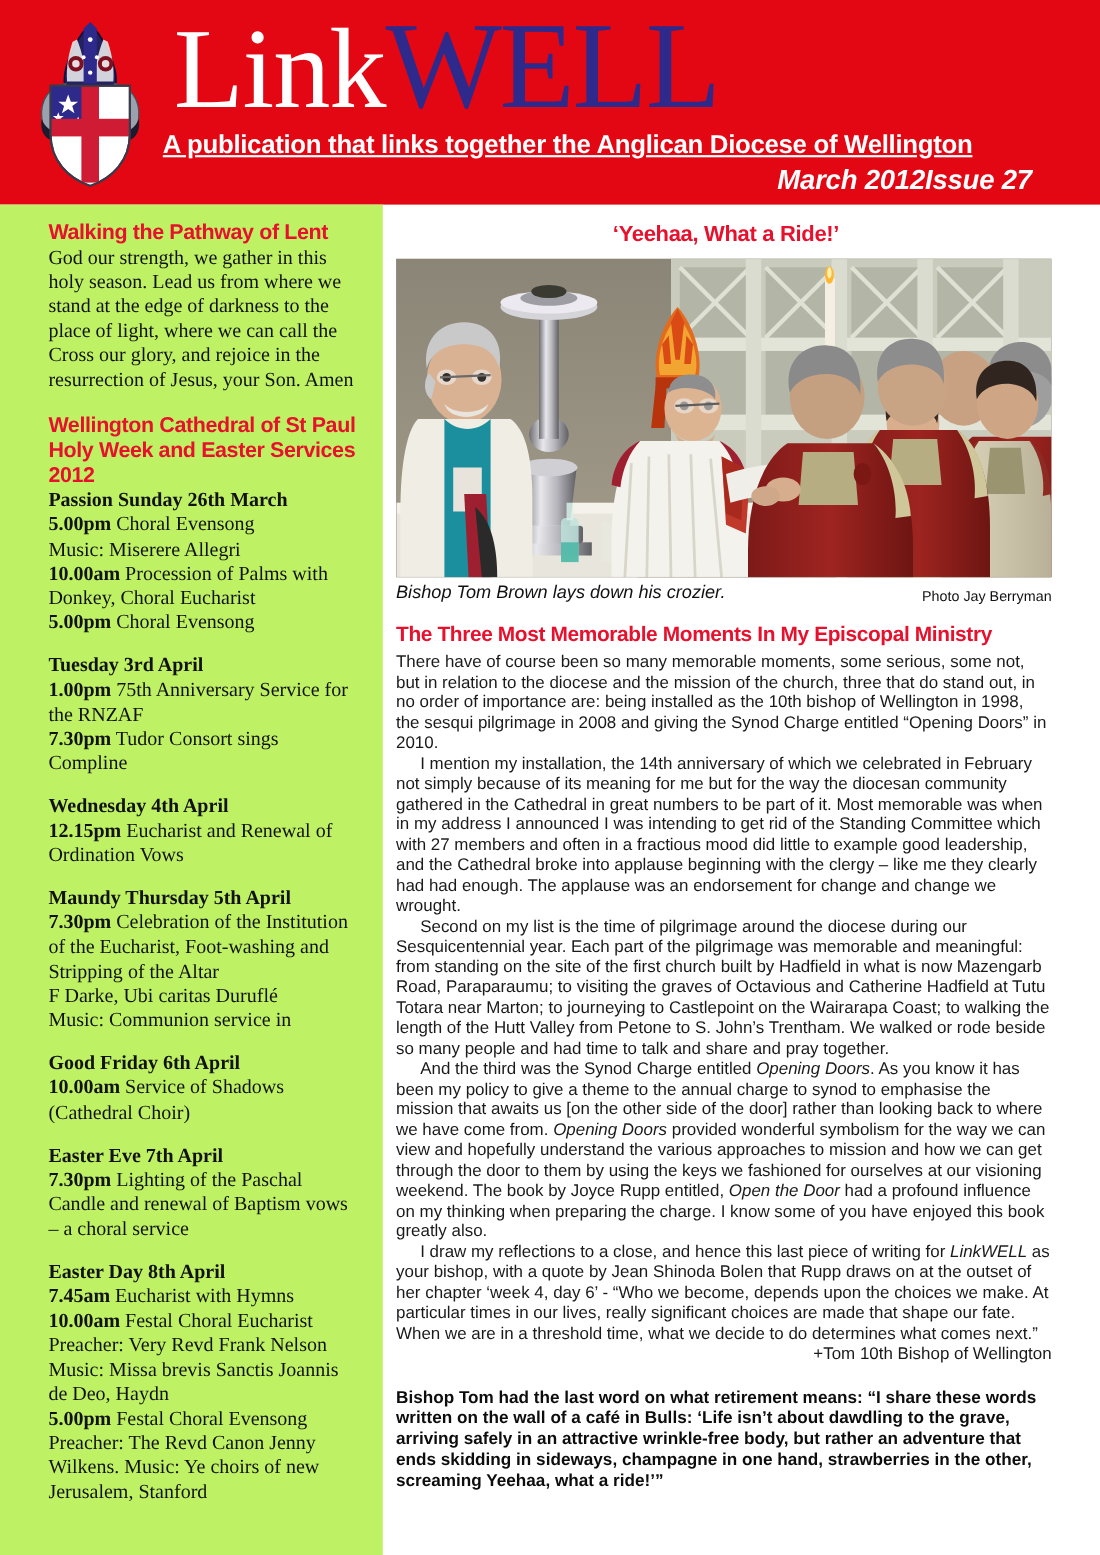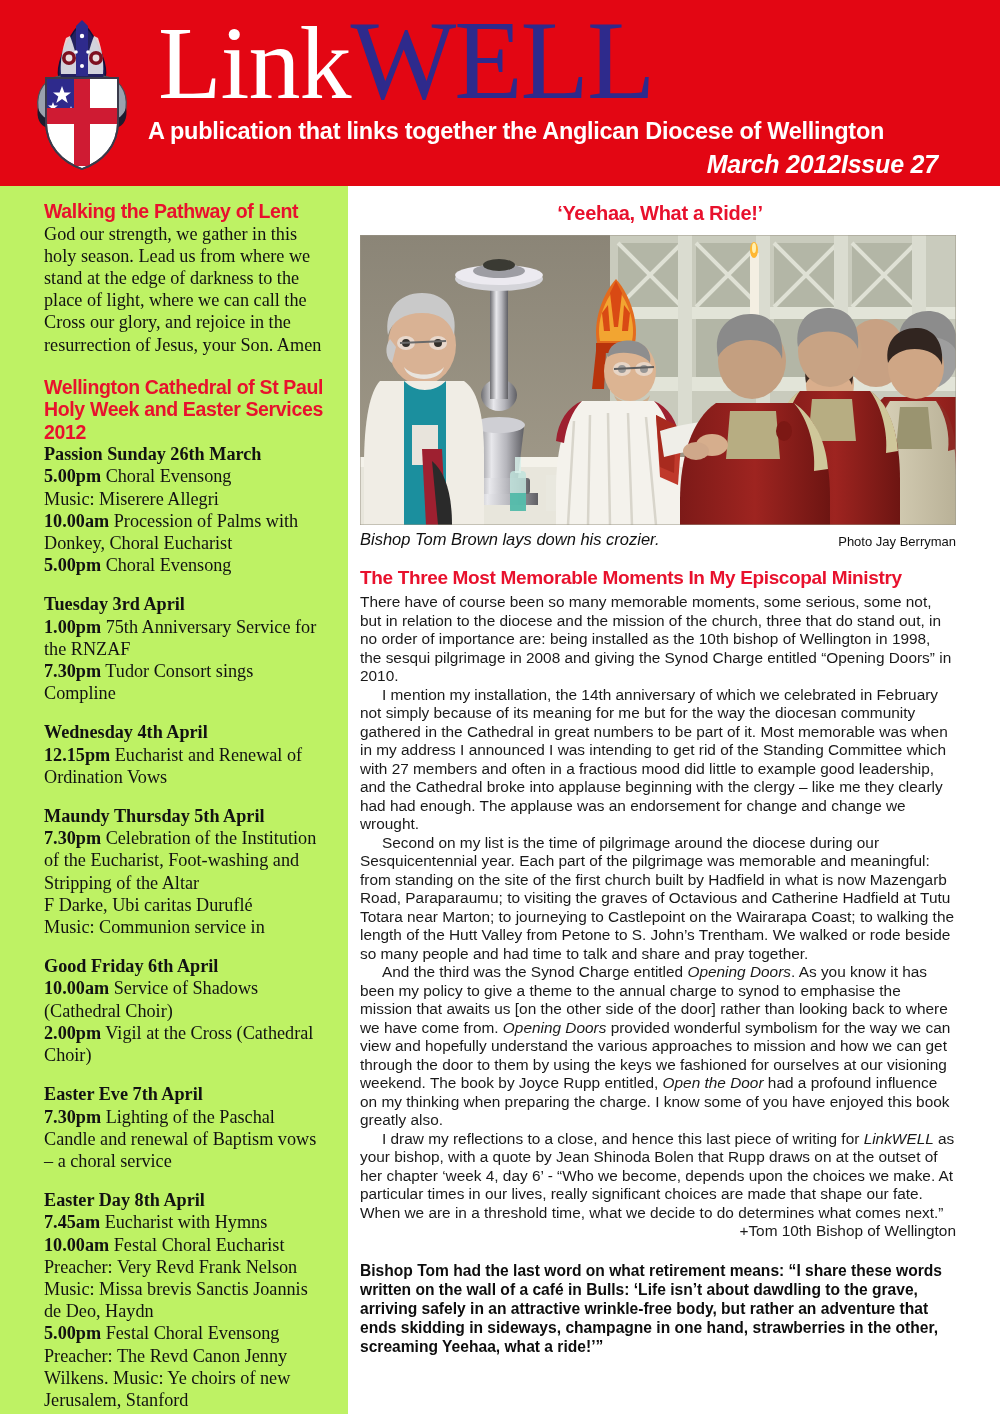--- a/index.html
+++ b/index.html
@@ -25,21 +25,21 @@
     font-size:104px; line-height:104px;
     letter-spacing:-1px;
     white-space:nowrap;
   }
   .wordmark .w-link { color:#ffffff; }
   .wordmark .w-well { color:#2e2a8c; font-size:112px; letter-spacing:-2px; }
 
   .tagline {
     position:absolute; left:148px; top:118px;
     color:#ffffff; font-weight:bold; font-size:23.5px;
-    letter-spacing:-0.3px; white-space:nowrap;
+    letter-spacing:-0.3px; white-space:nowrap;text-decoration:underline;
   }
   .issue-row {
     position:absolute; left:148px; top:150px; width:790px;
     display:flex; justify-content:flex-end; align-items:baseline;
   }
   .issue-row span {
     color:#ffffff; font-weight:bold; font-style:italic;
     font-size:25px; letter-spacing:-0.2px;
   }
 
@@ -182,21 +182,20 @@
       </div>
       <div class="svc-block">
         <div class="svc-day">Maundy Thursday 5th April</div>
         <div class="svc-line"><span class="t">7.30pm</span> Celebration of the Institution of the Eucharist, Foot-washing and Stripping of the Altar</div>
         <div class="svc-line">F Darke, Ubi caritas Duruflé</div>
         <div class="svc-line">Music: Communion service in</div>
       </div>
       <div class="svc-block">
         <div class="svc-day">Good Friday 6th April</div>
         <div class="svc-line"><span class="t">10.00am</span> Service of Shadows (Cathedral Choir)</div>
-        <div class="svc-line"><span class="t">2.00pm</span> Vigil at the Cross (Cathedral Choir)</div>
       </div>
       <div class="svc-block">
         <div class="svc-day">Easter Eve 7th April</div>
         <div class="svc-line"><span class="t">7.30pm</span> Lighting of the Paschal Candle and renewal of Baptism vows – a choral service</div>
       </div>
       <div class="svc-block">
         <div class="svc-day">Easter Day 8th April</div>
         <div class="svc-line"><span class="t">7.45am</span> Eucharist with Hymns</div>
         <div class="svc-line"><span class="t">10.00am</span> Festal Choral Eucharist</div>
         <div class="svc-line">Preacher: Very Revd Frank Nelson</div>

